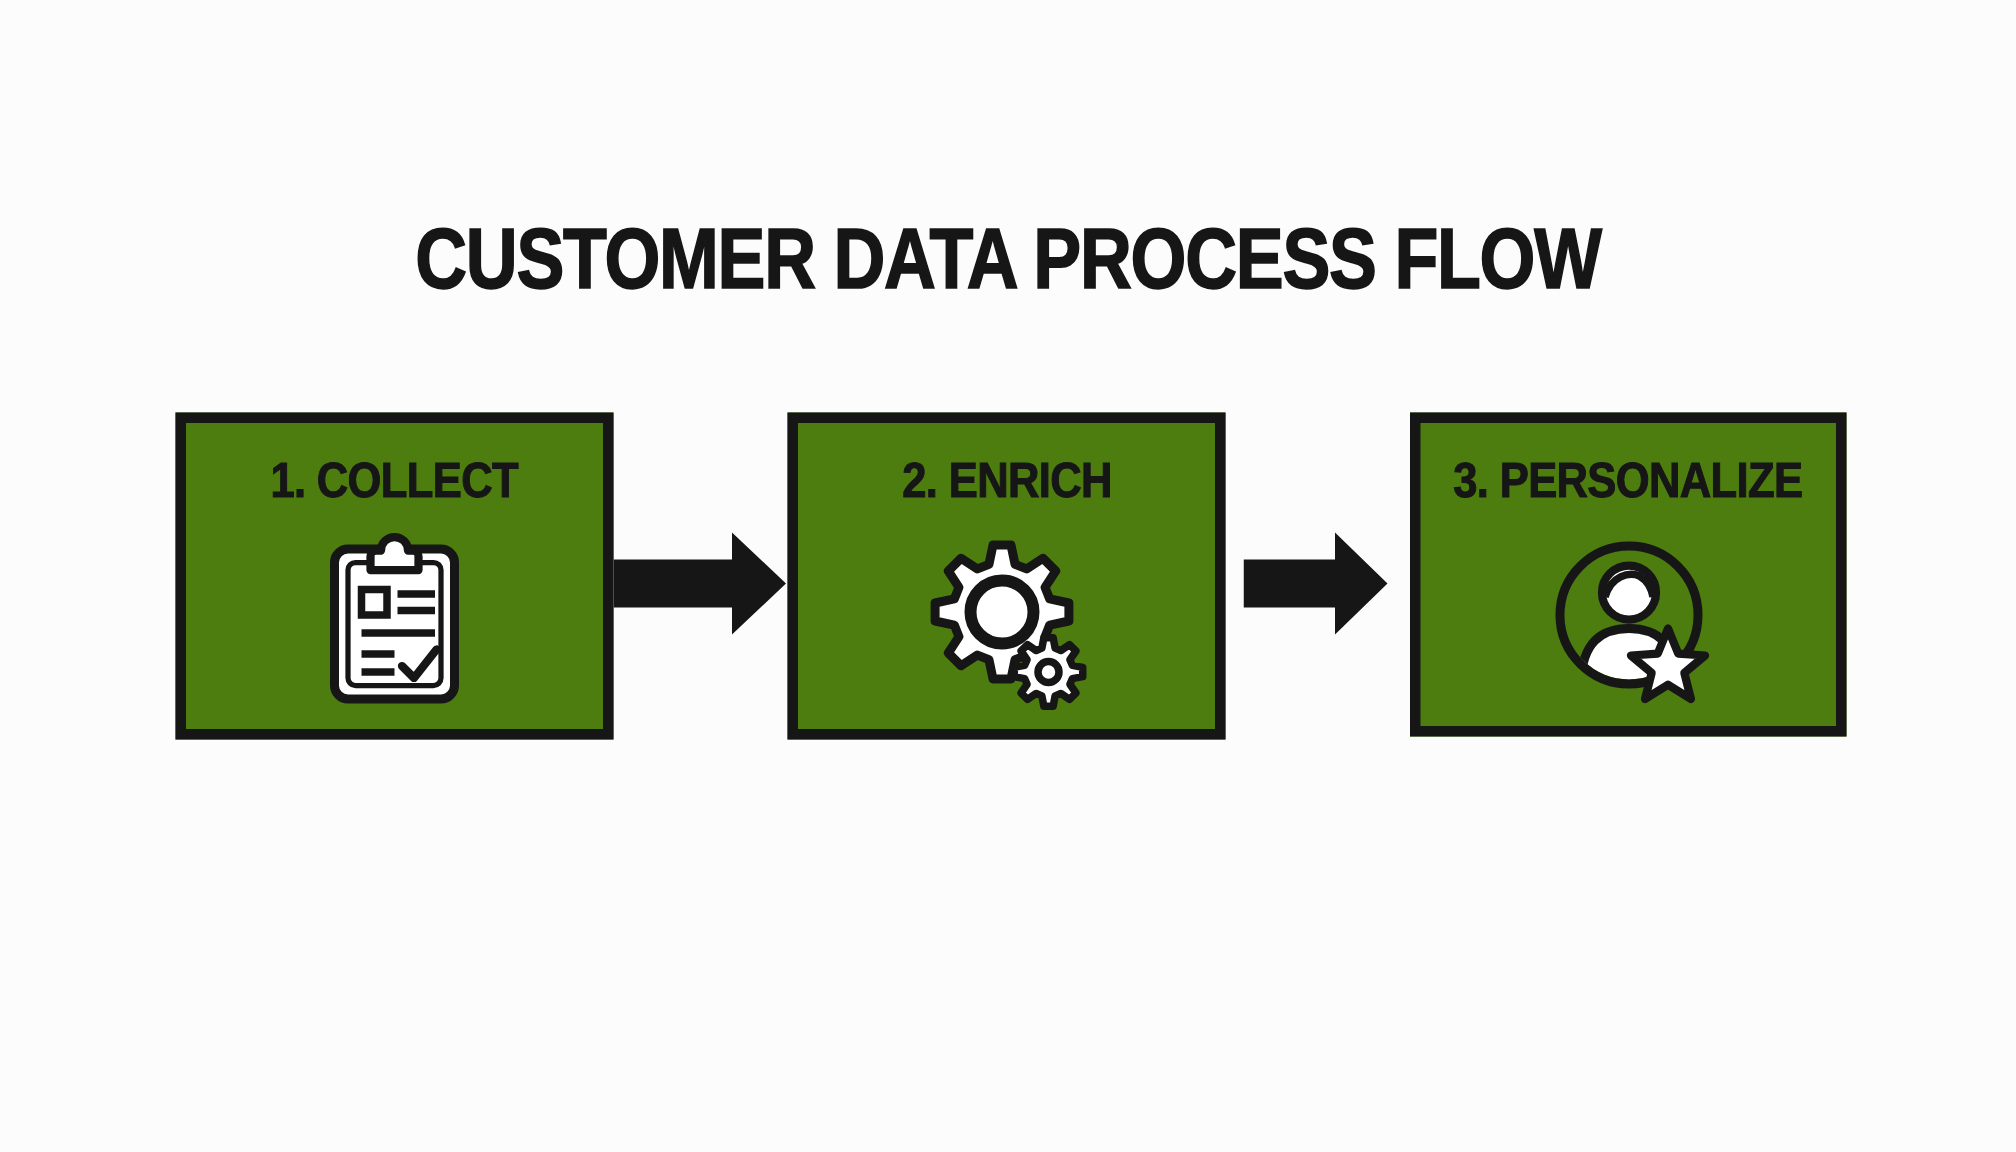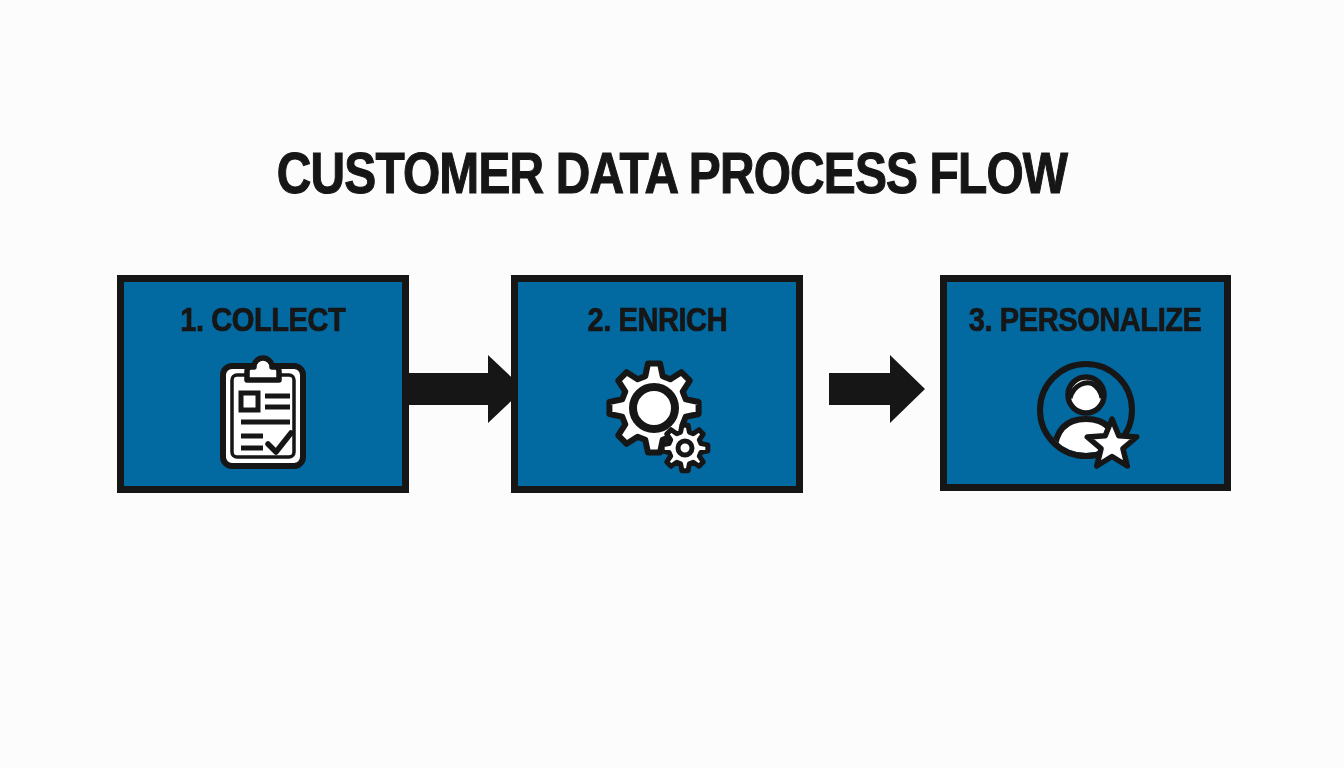--- a/index.html
+++ b/index.html
@@ -27,27 +27,27 @@
     white-space:nowrap;
     transform:scaleX(0.84);
     transform-origin:50% 50%;
     -webkit-text-stroke:1.1px var(--ink);
   }
   .flow-box{
     position:absolute;
     top:275px;
     width:292px; height:218px;
     border:7px solid var(--ink);
-    background:#0369a1;
+    background:#4d7c0f;
     display:flex;
     flex-direction:column;
     align-items:center;
   }
   .flow-box.step-1{ left:117px; }
-  .flow-box.step-2{ left:511px; }
+  .flow-box.step-2{ left:525px; }
   .flow-box.step-3{ left:940px; width:291px; height:216px;justify-content:flex-end; }
   .box-label{
     margin-top:19px;
     font-size:33px;
     font-weight:bold;
     letter-spacing:-0.5px;
     white-space:nowrap;
     transform:scaleX(0.88);
     transform-origin:50% 50%;
     -webkit-text-stroke:0.7px var(--ink);

